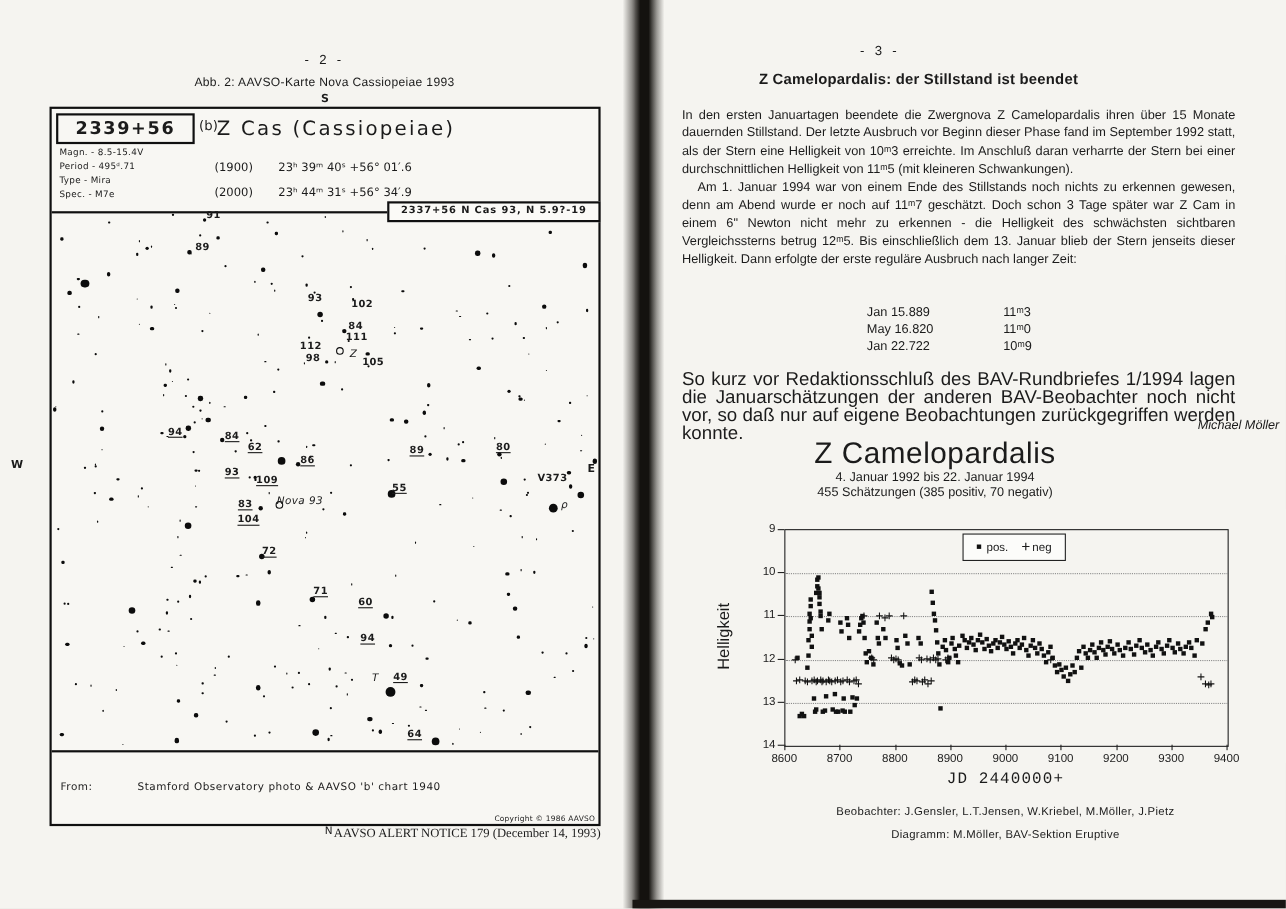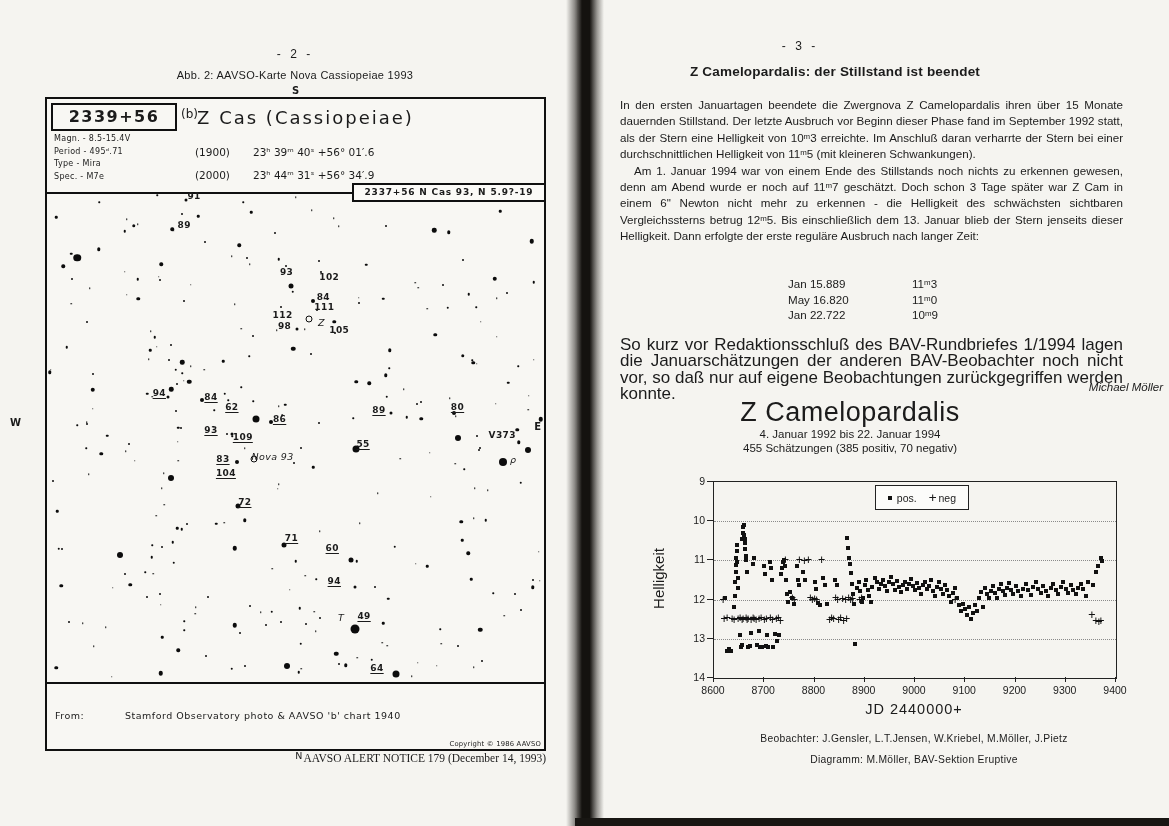--- a/index.html
+++ b/index.html
@@ -66,21 +66,21 @@
   .pt-sq{position:absolute;width:4px;height:4px;background:#111;transform:translate(-50%,-50%);}
   .pt-plus{position:absolute;font-family:"DejaVu Sans Mono",monospace;font-size:12px;line-height:0;color:#111;transform:translate(-50%,0);}
   .legend{position:absolute;left:40%;top:3px;border:1.5px solid #222;background:rgba(252,252,250,.95);
           padding:4px 12px;font-size:10.5px;white-space:nowrap;}
   .leg-sq{display:inline-block;width:4px;height:4px;background:#111;vertical-align:2px;margin-right:5px;}
   .leg-plus{font-family:"DejaVu Sans Mono",monospace;font-size:13px;margin:0 2px 0 12px;}
   .ytick-lab{position:absolute;width:26px;text-align:right;font-size:10.5px;transform:translateY(-6px);}
   .ytick-mark{position:absolute;width:6px;border-top:1.2px solid #222;}
   .xtick-lab{position:absolute;top:684px;width:40px;text-align:center;font-size:10.5px;transform:translateX(-20px);}
   .xtick-mark{position:absolute;height:5px;border-left:1.2px solid #222;top:677px;}
-  .xlabel{left:121px;width:402px;top:701px;text-align:center;font-size:14.5px;letter-spacing:1px;}
+  .xlabel{left:121px;width:402px;top:701px;text-align:center;font-size:14.5px;letter-spacing:1px;font-family:Liberation Mono, monospace;}
   .ylabel{left:-14px;top:570px;width:160px;text-align:center;font-size:15px;transform:rotate(-90deg);transform-origin:center;}
   .credit1{left:121px;width:402px;top:733px;text-align:center;font-size:10.3px;letter-spacing:.3px;}
   .credit2{left:121px;width:402px;top:754px;text-align:center;font-size:10.3px;letter-spacing:.3px;}
 </style>
 </head>
 <body>
 
 <div class="canvas">
 
   <div class="page page-left">

